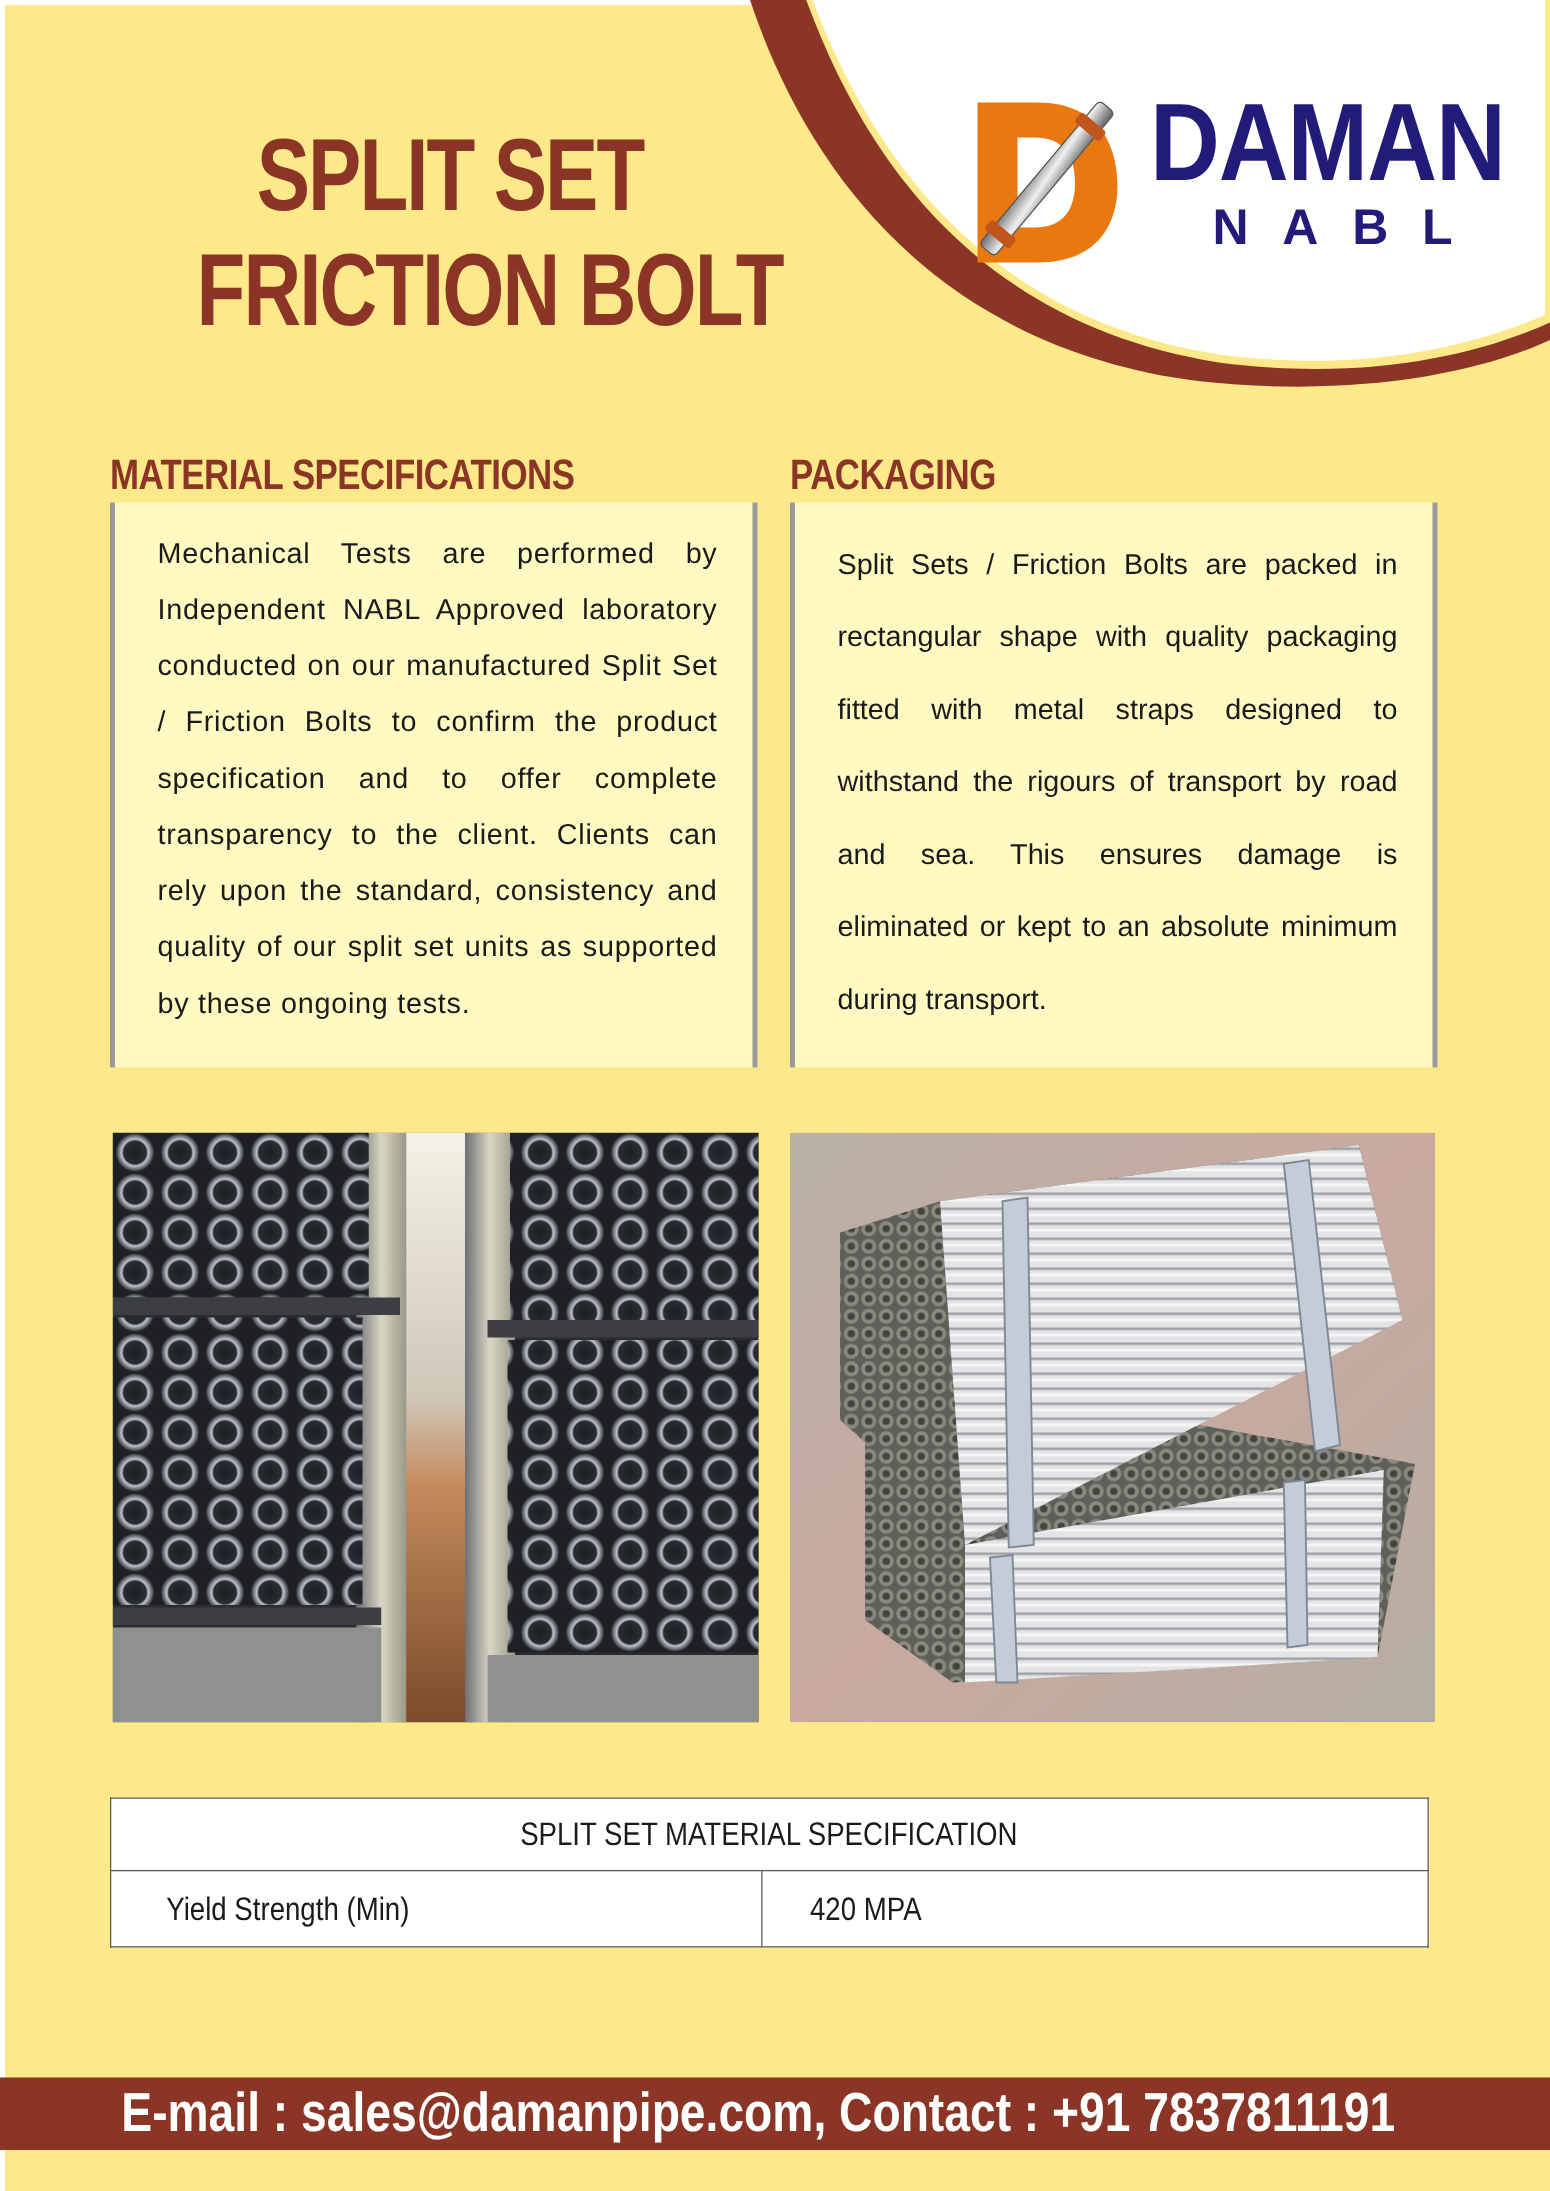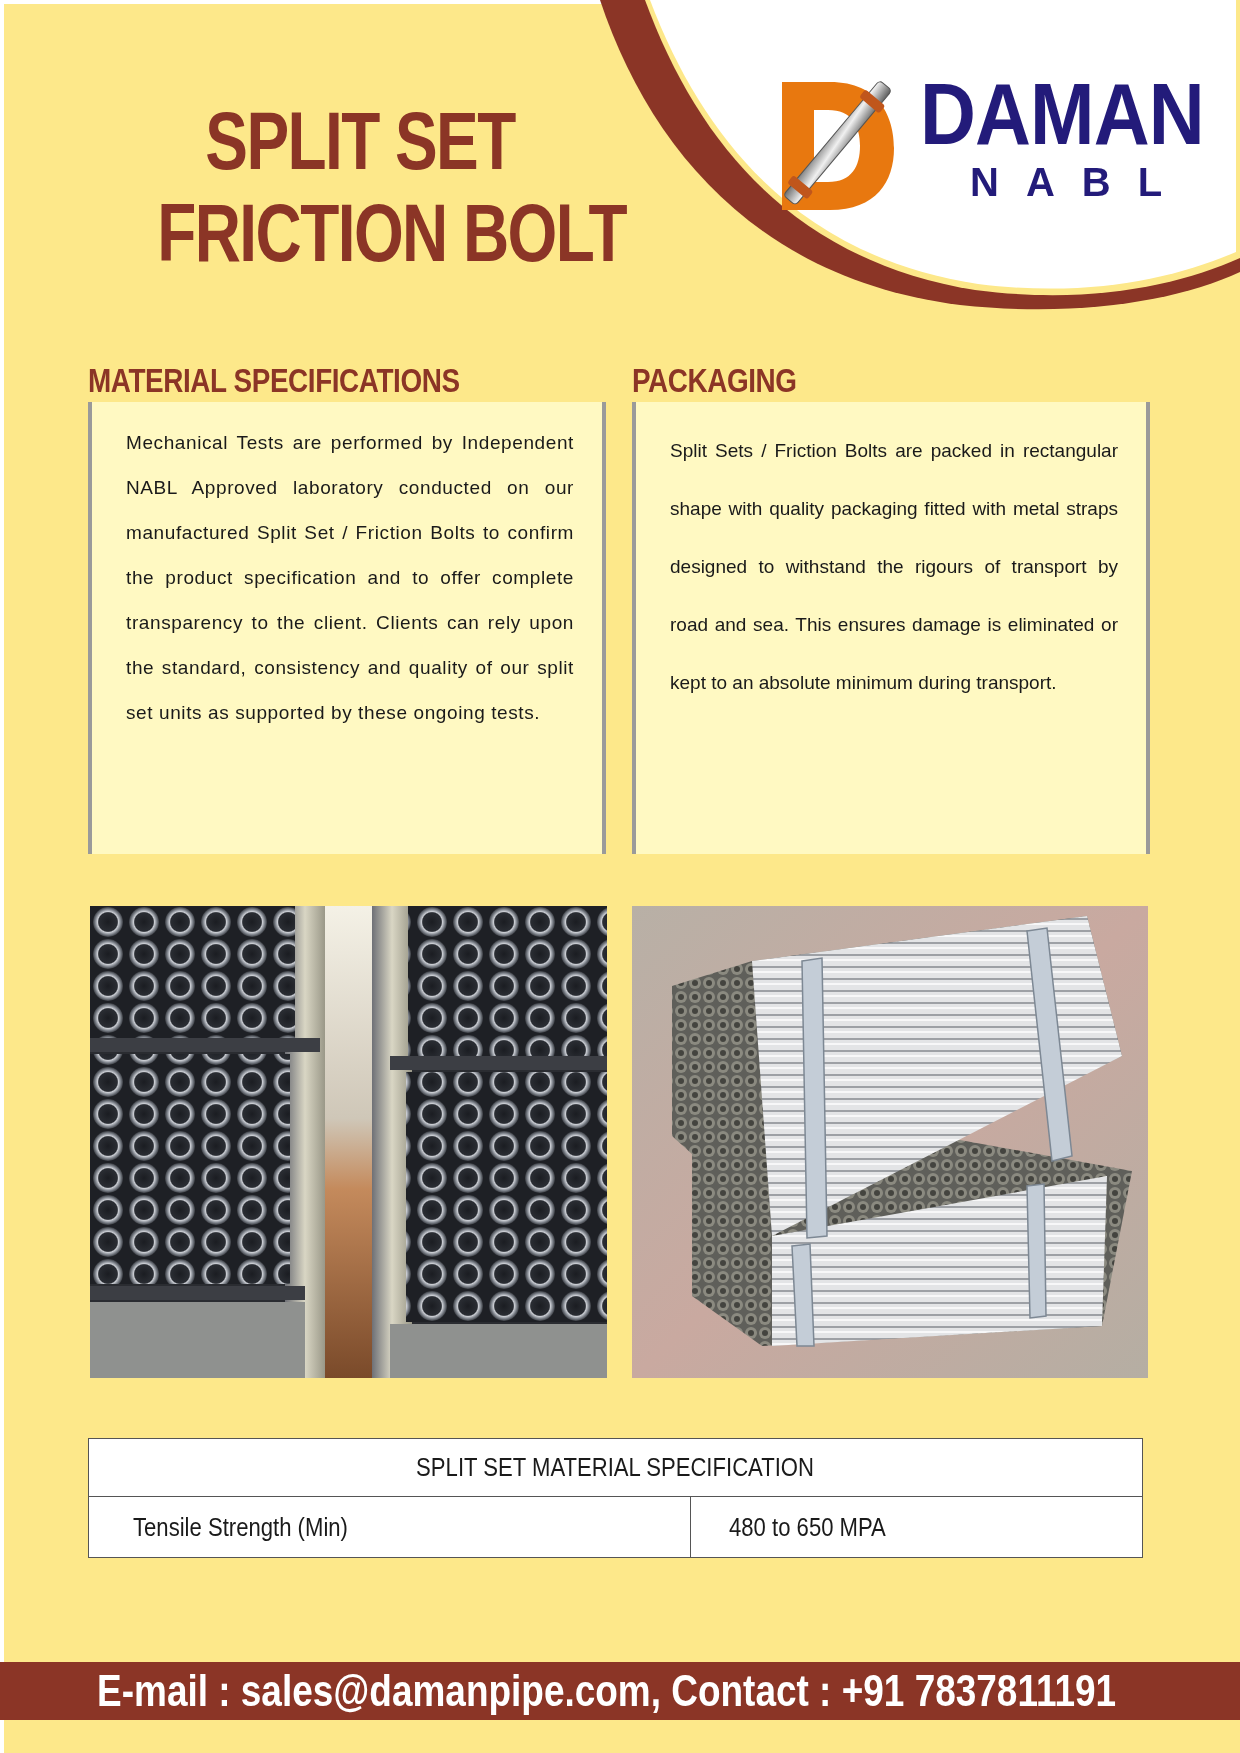--- a/index.html
+++ b/index.html
@@ -45,21 +45,21 @@
     font-family:"Liberation Sans", sans-serif; letter-spacing:-0.5px;
   }
   .panel {
     position:absolute; top:402px; height:452px;
     background:#FFF9C2;
     border-left:4px solid #9A9A9A; border-right:4px solid #9A9A9A;
     box-sizing:border-box;
   }
   .panel-text {
     position:absolute; color:#1a1a1a;
-    font-family:"Liberation Sans", sans-serif; font-size:19px;
+    font-family:"Liberation Sans", sans-serif; font-size:23px;
     text-align:justify; text-align-last:left;
   }
   .panel-left .panel-text { left:34px; top:18px; width:448px; line-height:45px; letter-spacing:0.6px; }
   .panel-right .panel-text { left:34px; top:20px; width:448px; line-height:58px; }
 
   
   .photo { position:absolute; top:906px; height:472px; overflow:hidden; }
   .photo svg { display:block; }
 
   
@@ -212,21 +212,21 @@
     <polygon points="395,280 412,278 414,410 398,412" fill="#c4cdd7" stroke="#7d8894" stroke-width="1.5"></polygon>
   </svg>
 </div>
 
 <table class="spec-table">
   <tbody>
       <tr>
     <th colspan="2"><span>SPLIT SET MATERIAL SPECIFICATION</span></th>
   </tr>
   <tr>
-    <td><span>Tensile Strength (Min)</span></td>
-    <td class="val"><span>480 to 650 MPA</span></td>
+    <td style="width:475px;"><span>Yield Strength (Min)</span></td>
+    <td class="val"><span>420 MPA</span></td>
   </tr>
 </tbody>
   </table>
 
 <div class="footer">
   <span class="footer-text">E-mail : sales@damanpipe.com, Contact : +91 7837811191</span>
 </div>
 
 </body></html>

